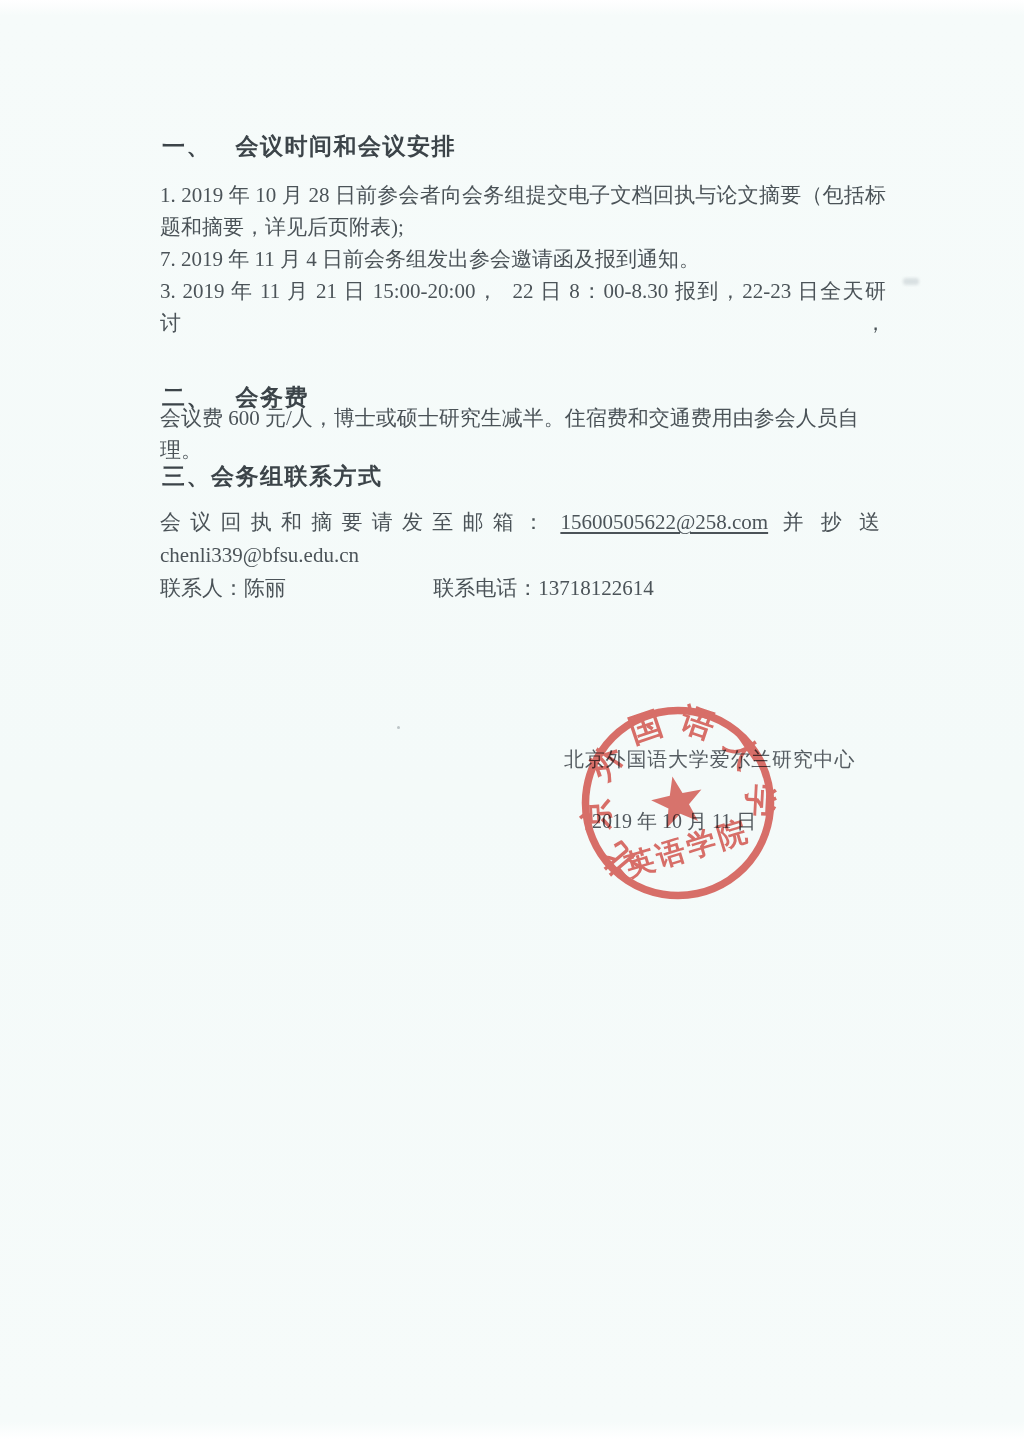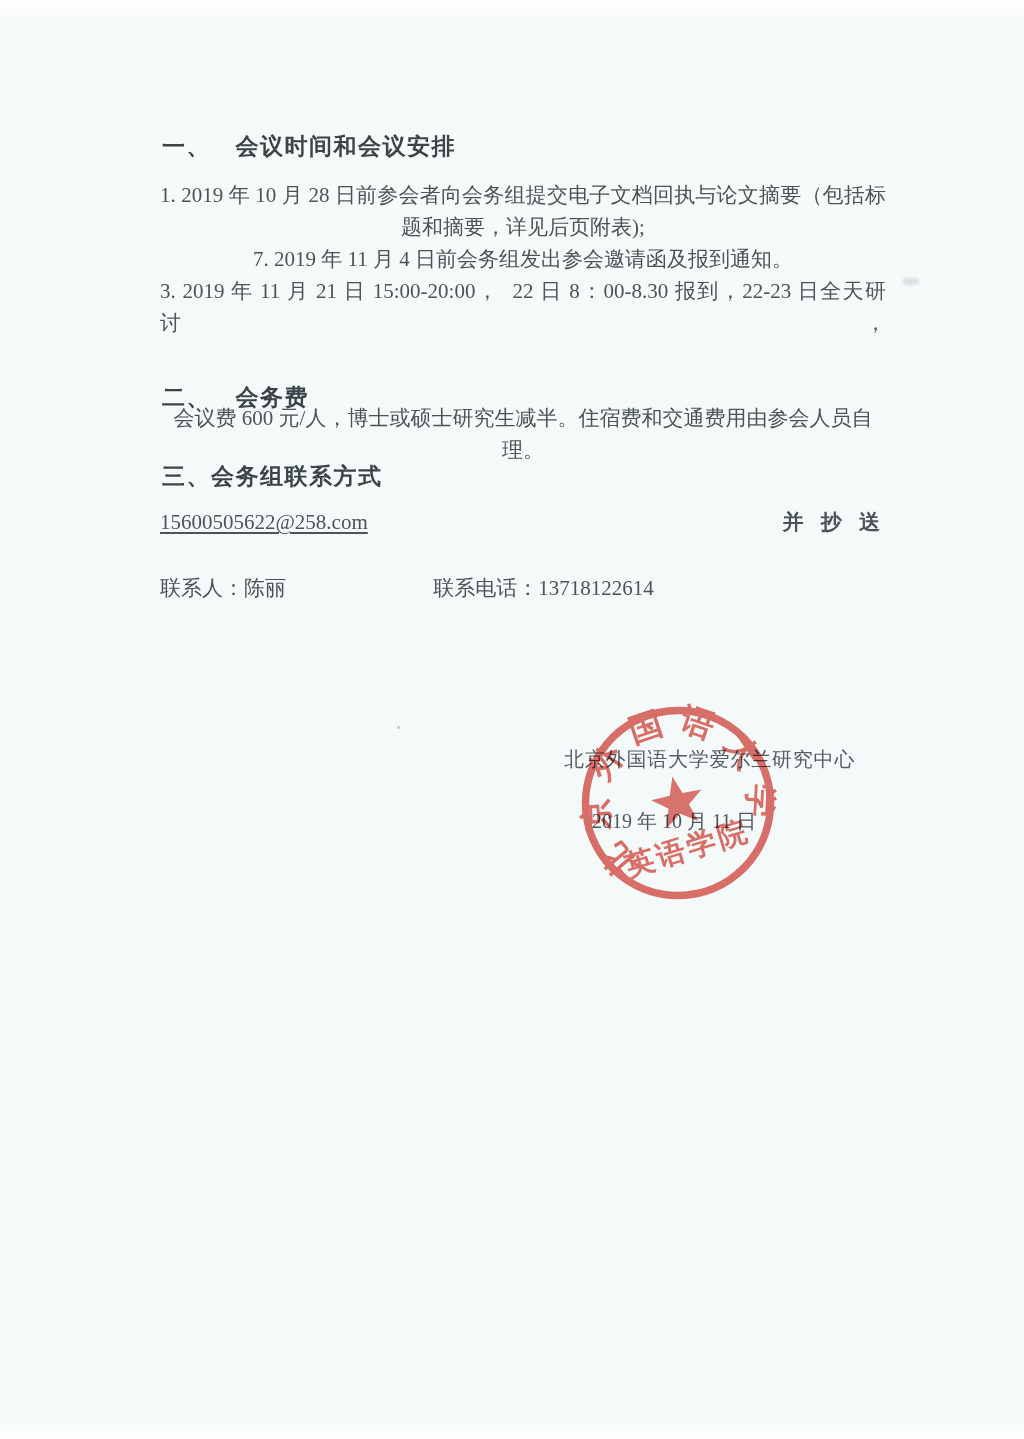--- a/index.html
+++ b/index.html
@@ -21,36 +21,36 @@
     letter-spacing: 1.5px;
     white-space: pre;
   }
   .body-block {
     left: 160px;
     width: 726px;
     font-size: 21px;
     line-height: 32px;
     color: #4b5358;
   }
-  .body-line { white-space: pre-wrap; text-align: center; }
+  .body-line { white-space: pre-wrap; }
   .jl { text-align: justify; text-align-last: justify; }
 
   .email-line {
     display: flex;
     justify-content: space-between;
     align-items: baseline;
     width: 726px;
   }
   .email-prefix { letter-spacing: 2px; white-space: pre; }
   .email-addr {
     text-decoration: underline;
     text-underline-offset: 3px;
     color: #4b5358;
   }
-  .email-suffix { letter-spacing: 6px; white-space: pre; font-weight: bold; }
+  .email-suffix { letter-spacing: 6px; white-space: pre; }
 
   .person { display: inline-block; width: 268px; }
 
   .institution {
     left: 532px; top: 746px;
     font-size: 20px;
     letter-spacing: 0.8px;
     color: #565d62;
     white-space: pre;
     margin-left: 32px;
@@ -101,24 +101,28 @@
 
   <div class="abs heading" style="top:382px">二、　会务费</div>
 
   <div class="abs body-block" style="top:402px">
     <div class="body-line">会议费 600 元/人，博士或硕士研究生减半。住宿费和交通费用由参会人员自理。</div>
   </div>
 
   <div class="abs heading" style="top:461px">三、会务组联系方式</div>
 
   <div class="abs body-block email-line" style="top:506px">
+    <span class="email-prefix">会 议 回 执 和 摘 要 请 发 至 邮 箱 ：</span>
     <span class="email-addr">15600505622@258.com</span>
     <span class="email-suffix">并 抄 送</span>
   </div>
 
+  <div class="abs body-block" style="top:539px">
+    <span>chenli339@bfsu.edu.cn</span>
+  </div>
 
   <div class="abs body-block" style="top:572px">
     <span class="person">联系人：陈丽</span>
     <span>联系电话：13718122614</span>
   </div>
 
   <div class="abs institution">北京外国语大学爱尔兰研究中心</div>
 
   <div class="abs sign-date">2019 年 10 月 11 日</div>
 

